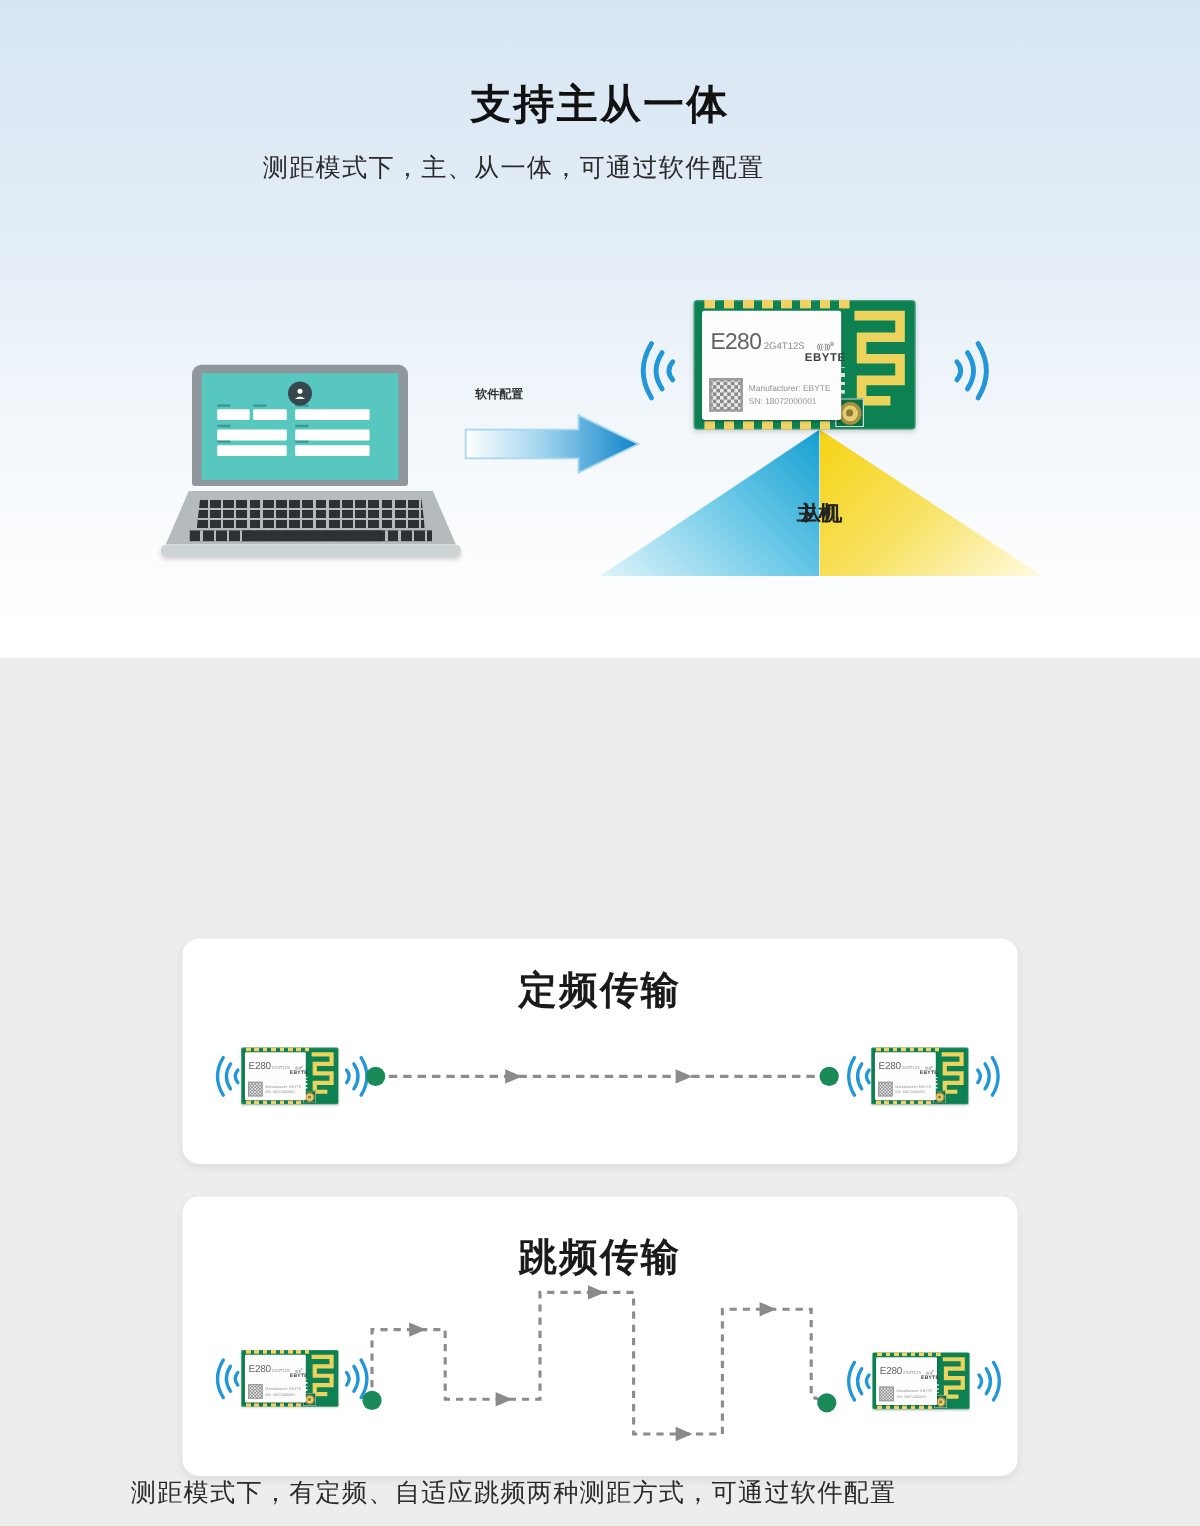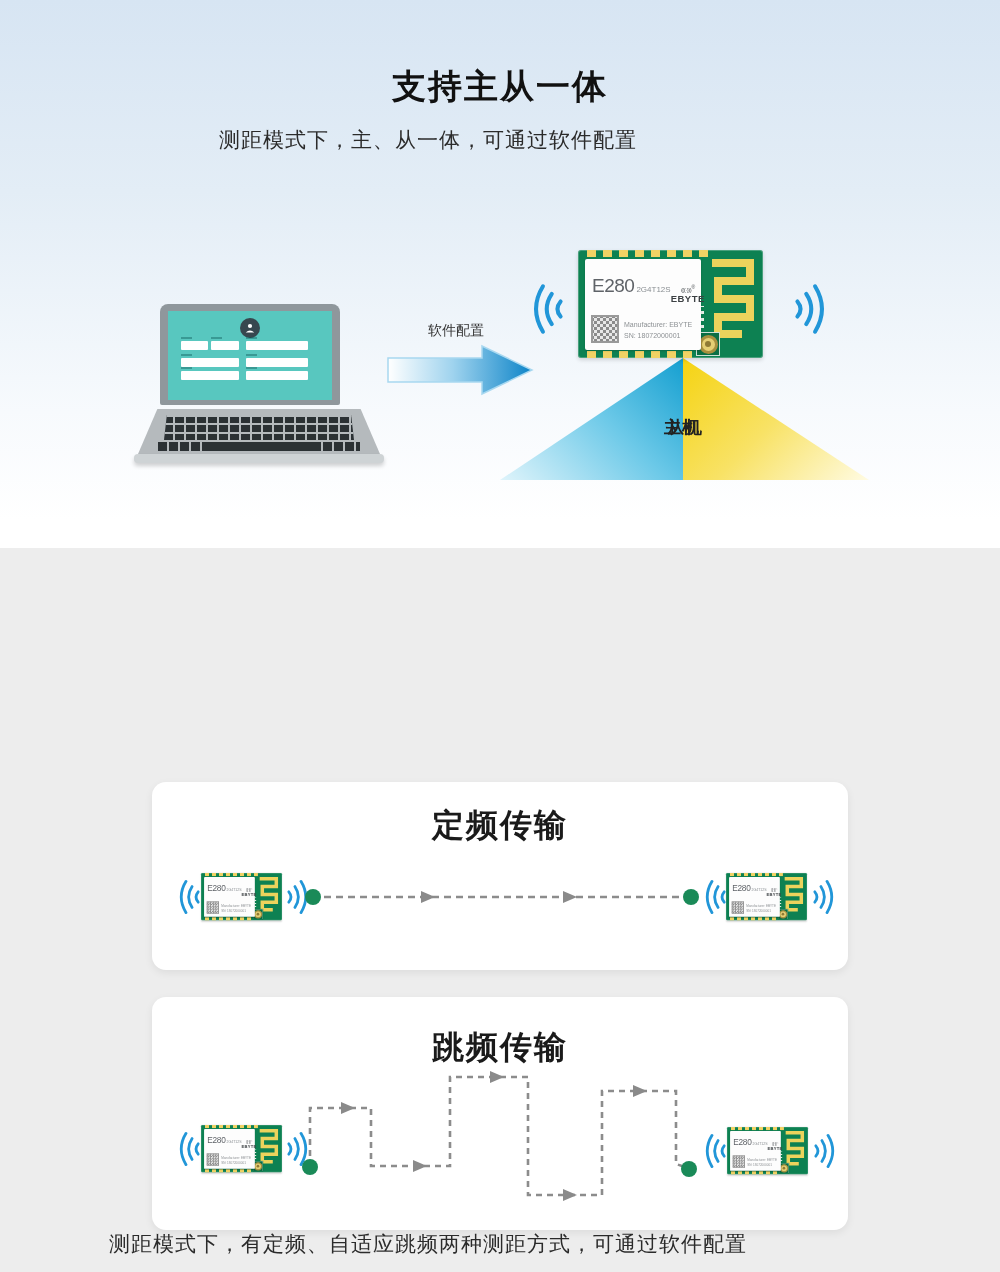--- a/index.html
+++ b/index.html
@@ -37,22 +37,22 @@
              clip-path:polygon(1.5% 0,98.5% 0,100% 100%,0 100%);
              background-image:repeating-linear-gradient(90deg,transparent 0 9px,#b5babd 9px 11px),
                               repeating-linear-gradient(0deg,transparent 0 6.5px,#b5babd 6.5px 8.5px); }
   .lt-row4 { position:absolute; left:20px; right:20px; top:33px; height:9px; background:#2b3134;
              background-image:repeating-linear-gradient(90deg,transparent 0 9px,#b5babd 9px 11px); }
   .lt-space { position:absolute; left:64px; width:116px; top:33px; height:9px; background:#2b3134; }
   .lt-lip { position:absolute; left:-4px; top:150px; width:250px; height:9px; background:#ced3d5;
             border-radius:4px; box-shadow:0 3px 4px rgba(0,0,0,.18); }
 
   
-  .cfg-label { position:absolute; left:396px; top:322px; width:120px; text-align:center;
-               font-size:14px; font-weight:400; color:#333; }
+  .cfg-label { position:absolute; left:396px; top:322px; width:120px; 
+               font-size:10px; font-weight:700; color:#333; }
   .cfg-arrow { position:absolute; left:386px; top:344px; width:150px; height:52px; }
 
   
   .module { position:relative; width:185px; height:108px; background:#0d8152;
             border-radius:3px; box-shadow:inset 0 0 0 1px rgba(255,255,255,.25), 0 2px 4px rgba(0,0,0,.15); }
   .m-pins { position:absolute; height:7px;
             background:repeating-linear-gradient(90deg,#f0d264 0 9px,transparent 9px 16px); }
   .m-pins-top { top:0; left:9px; width:121px; }
   .m-pins-bottom { bottom:0; left:9px; width:112px; }
   .m-label { position:absolute; left:7px; top:9px; width:116px; height:91px; background:#fdfdfd;

